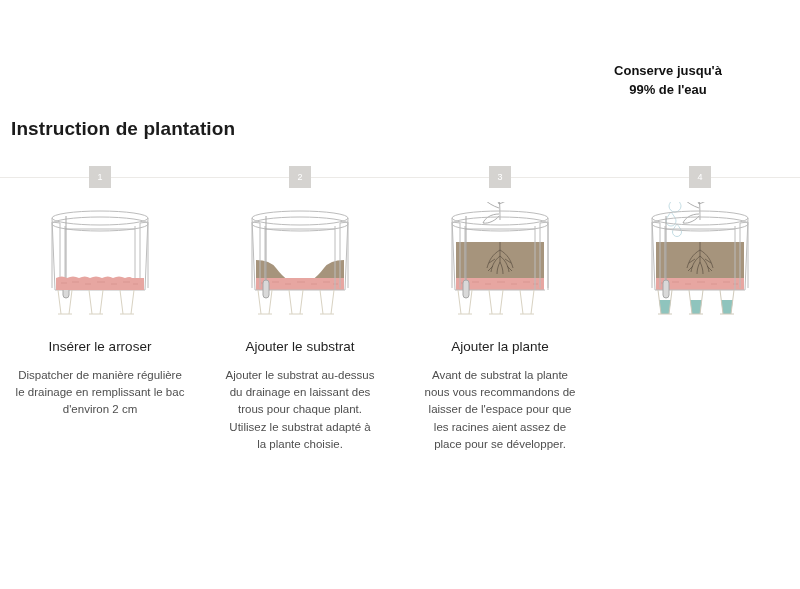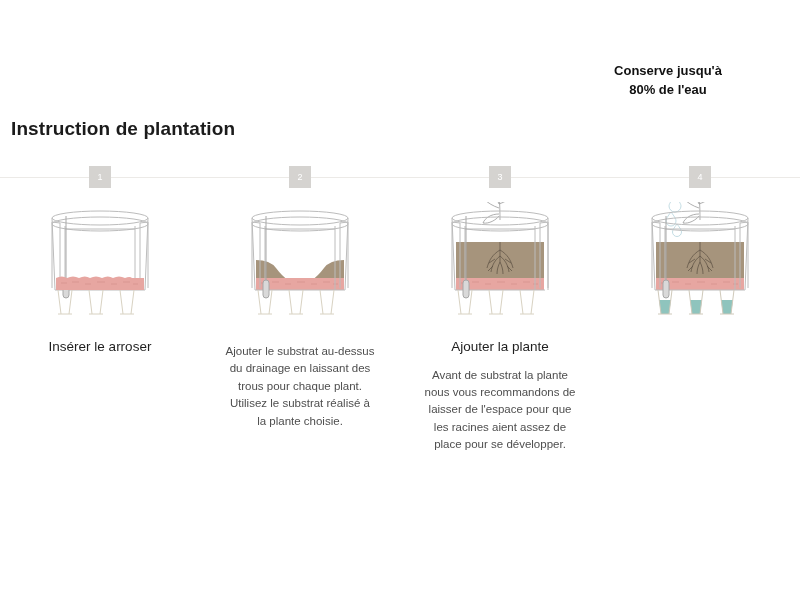--- a/index.html
+++ b/index.html
@@ -113,21 +113,21 @@
   .step-4 .step-desc { width: 150px; }
 
   .step-1 .illus { margin-left: 0px; }
   .step-2 .illus { margin-left: 0px; }
 </style>
 </head>
 <body>
 
 <div class="claim">
   <span class="claim-line">Conserve jusqu'à</span>
-  <span class="claim-line">80% de l'eau</span>
+  <span class="claim-line">99% de l'eau</span>
 </div>
 
 <div class="page-title">Instruction de plantation</div>
 
 <div class="timeline"></div>
 
 <div class="steps">
 
   <div class="step step-1">
     <div class="step-badge">1</div>
@@ -159,20 +159,22 @@
         <g>
           <rect x="31" y="76" width="88" height="12" fill="#e7a6a1"></rect>
           <path d="M31 76 q6 -3 11 0 q6 -3 12 0 q6 -3 11 0 q6 -3 12 0 q6 -3 11 0 q6 -3 12 0 q5 -2 7 0" fill="#e7a6a1" stroke="none"></path>
           <g stroke="#d38f89" stroke-width="0.8" fill="none" opacity="0.8">
             <path d="M36 81 h6 M47 80 h7 M60 82 h6 M72 80 h8 M86 82 h6 M98 80 h7 M108 82 h5"></path>
           </g>
         </g>
       </svg>
     </div>
     <div class="step-title">Insérer le arroser</div>
+    <div class="step-desc">Dispatcher de manière régulière
+le drainage en remplissant le bac d'environ 2 cm</div>
   </div>
 
   <div class="step step-2">
     <div class="step-badge">2</div>
     <div class="illus">
       <svg width="150" height="130" viewBox="0 0 150 130">
 
         <g>
           <path d="M31 58 q14 0 20 8 q12 16 24 16 q12 0 24 -16 q6 -8 20 -8 L119 76 L31 76 Z" fill="#a6947c"></path>
         </g>
@@ -193,21 +195,22 @@
           <path d="M27 20 L35 21 M115 21 L123 20"></path>
           <path d="M30 88 L120 88"></path>
           <path d="M33 88 L36 112 M47 88 L44 112 M33 112 L47 112" stroke="#d8d2c2"></path>
           <path d="M64 88 L67 112 M78 88 L75 112 M64 112 L78 112" stroke="#d8d2c2"></path>
           <path d="M95 88 L98 112 M109 88 L106 112 M95 112 L109 112" stroke="#d8d2c2"></path>
           <path d="M41 14 L41 96" stroke="#a8a8a8"></path>
           <rect x="38" y="78" width="6" height="18" rx="3" fill="#d9d9d9" stroke="#a8a8a8"></rect>
         </g>
       </svg>
     </div>
-    <div class="step-desc">Ajouter le substrat au-dessus du drainage en laissant des trous pour chaque plant. Utilisez le substrat réalisé à la plante choisie.</div>
+    <div class="step-title">Ajouter le substrat</div>
+    <div class="step-desc">Ajouter le substrat au-dessus du drainage en laissant des trous pour chaque plant. Utilisez le substrat adapté à la plante choisie.</div>
   </div>
 
   <div class="step step-3">
     <div class="step-badge">3</div>
     <div class="illus">
       <svg width="150" height="130" viewBox="0 0 150 130">
 
         <g fill="none" stroke="#9b9b9b" stroke-width="0.8">
           <path d="M75 18 C75 4 74 -14 73 -26"></path>
           <path d="M74 6 C62 2 54 -6 52 -16 C62 -14 71 -7 74 2"></path>

